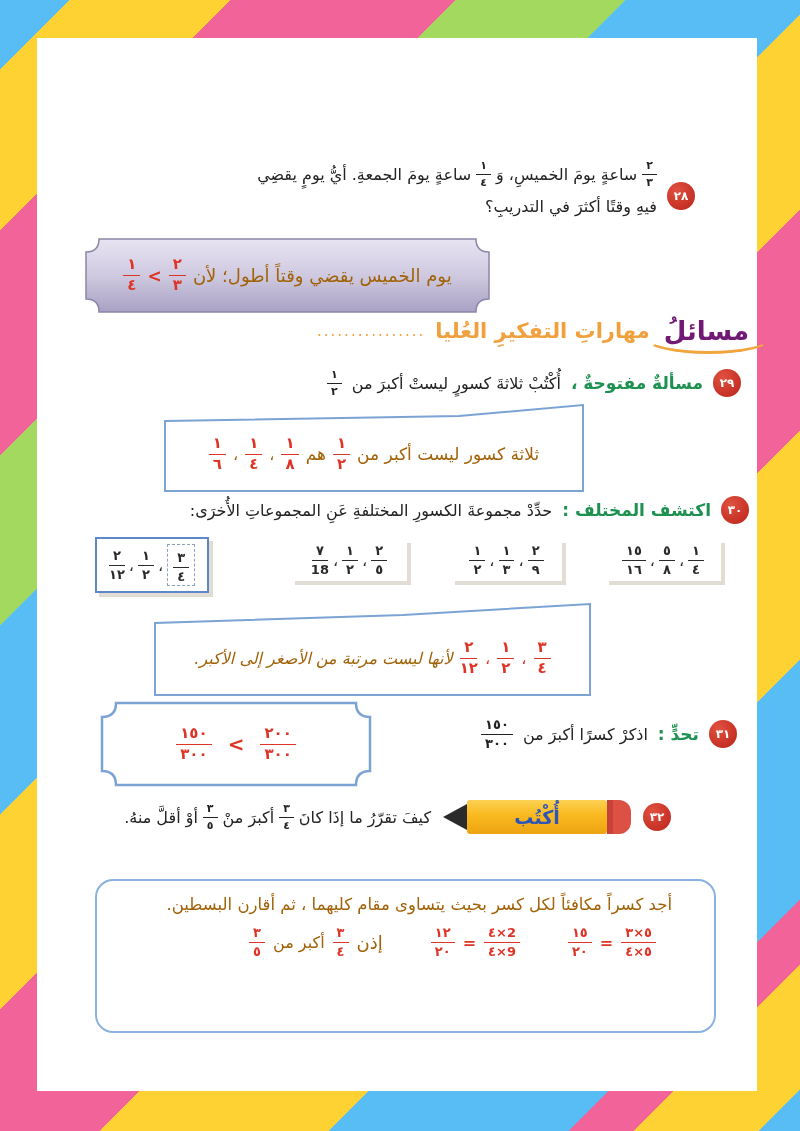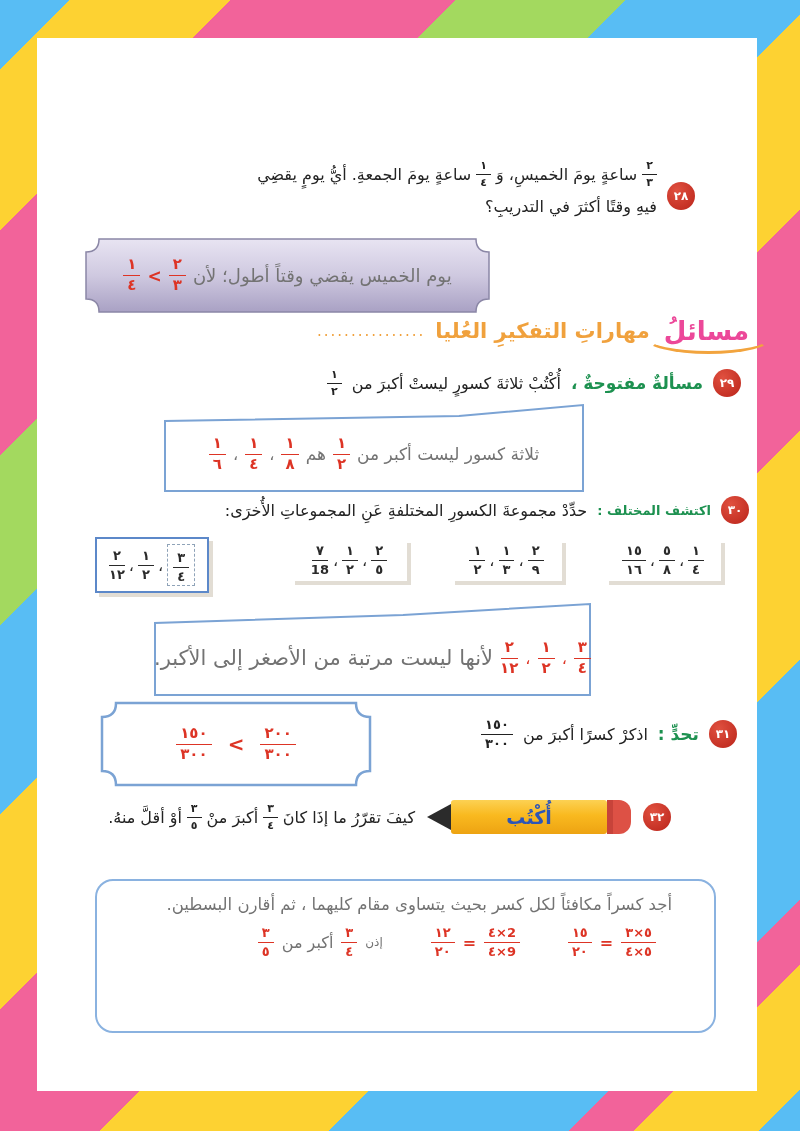--- a/index.html
+++ b/index.html
@@ -25,39 +25,39 @@
   .badge{width:28px;height:28px;border-radius:50%;flex:0 0 28px;
     background:radial-gradient(circle at 35% 30%,#e0503f,#ba241a);
     color:#fff;font-size:12px;font-weight:bold;display:flex;align-items:center;justify-content:center;}
   .frac{display:inline-flex;flex-direction:column;align-items:center;line-height:1.05;font-weight:bold;}
   .frac .fn{padding:0 4px 2px;border-bottom:1.5px solid currentColor;}
   .frac .fd{padding-top:2px;}
   .f-sm{font-size:11px;}
   .f-md{font-size:13px;}
   .f-lg{font-size:15px;}
   .red{color:#dd3425;}
-  .blue{color:#737373;}
+  .blue{color:#a16207;}
   .dark{color:#222;}
   .greenlbl{color:#1d9150;font-weight:bold;}
   .qtext{font-size:16px;color:#232323;}
-  .heading-script{position:relative;color:#ec4899;font-weight:bold;font-size:26px;padding:0 4px;}
+  .heading-script{position:relative;color:#701a75;font-weight:bold;font-size:26px;padding:0 4px;}
   .heading-script::after{content:"";position:absolute;left:-16%;bottom:-8px;width:130%;height:26px;
     border:3px solid transparent;border-bottom-color:#f2a43e;border-radius:50%;}
   .heading-title{color:#f0a13d;font-weight:bold;font-size:21px;}
   .heading-dots{color:#f0a13d;font-size:15px;letter-spacing:2px;}
   .card{position:absolute;background:#fff;display:flex;align-items:center;justify-content:center;gap:4px;
     padding:5px 8px;box-shadow:4px 4px 0 rgba(190,180,160,.45);color:#2a2a2a;}
   .card-answer{border:2.5px solid #5c88c9;}
   .dashedwrap{border:1.5px dashed #8fa3b8;padding:2px 5px;}
   .svgbox{position:absolute;}
   .overlay{position:absolute;display:flex;align-items:center;justify-content:center;gap:7px;}
   .pencil{display:flex;align-items:center;direction:ltr;height:44px;}
   .pencil .tip{width:0;height:0;border-style:solid;border-width:13px 24px 13px 0;
     border-color:transparent #2b2b2b transparent transparent;}
-  .pencil .shaft{width:156px;height:34px;background:linear-gradient(180deg,#fcd153,#f9b91f 45%,#eda312);
+  .pencil .shaft{width:140px;height:34px;background:linear-gradient(180deg,#fcd153,#f9b91f 45%,#eda312);
     border-radius:3px;display:flex;align-items:center;justify-content:center;}
   .pencil .shaft-label{color:#2c55b8;font-weight:bold;font-size:19px;}
   .pencil .band{width:6px;height:34px;background:#c7433a;}
   .pencil .eraser{width:18px;height:34px;background:#dd5145;border-radius:0 12px 12px 0;}
   .sym{font-weight:bold;}
   .eqgroup{display:flex;align-items:center;gap:8px;color:#dd3425;}
   .mult .fn,.mult .fd{font-weight:bold;}
 </style>
 </head>
 <body>
@@ -154,21 +154,21 @@
             <span class="fn">١</span>
             <span class="fd">٦</span>
           </span>
       </div>
     </div>
 
     <div class="abs row" style="top:458px;right:8px;gap:10px;">
       <div class="badge">
           <span>٣٠</span>
         </div>
-      <span class="greenlbl" style="font-size:13px;">اكتشف المختلف :</span>
+      <span class="greenlbl" style="font-size:17px;">اكتشف المختلف :</span>
       <span class="qtext">حدِّدْ مجموعةَ الكسورِ المختلفةِ عَنِ المجموعاتِ الأُخرَى:</span>
     </div>
 
     <div class="card card-answer" style="left:58px;top:499px;width:94px;">
       <span class="dashedwrap"><span class="frac f-md">
             <span class="fn">٣</span>
             <span class="fd">٤</span>
           </span></span>
       <span>،</span>
       <span class="frac f-md">
@@ -242,21 +242,21 @@
         <span class="red">،</span>
         <span class="frac f-lg red">
             <span class="fn">١</span>
             <span class="fd">٢</span>
           </span>
         <span class="red">،</span>
         <span class="frac f-lg red">
             <span class="fn">٢</span>
             <span class="fd">١٢</span>
           </span>
-        <span class="blue" style="font-size:21px;">لأنها ليست مرتبة من الأصغر إلى الأكبر.</span>
+        <span class="blue" style="font-size:16px;font-style:italic;">لأنها ليست مرتبة من الأصغر إلى الأكبر.</span>
       </div>
     </div>
 
     <div class="abs row" style="top:680px;right:20px;gap:10px;">
       <div class="badge">
           <span>٣١</span>
         </div>
       <span class="greenlbl" style="font-size:17px;">تحدٍّ :</span>
       <span class="qtext">اذكرْ كسرًا أكبرَ من</span>
       <span class="frac f-md dark">
@@ -328,21 +328,21 @@
               <span class="fn">٤×2</span>
               <span class="fd">٤×9</span>
             </span>
           <span class="sym">=</span>
           <span class="frac f-md">
               <span class="fn">١٢</span>
               <span class="fd">٢٠</span>
             </span>
         </div>
         <div class="row" style="gap:8px;">
-          <span class="blue" style="font-size:12px;">إذن</span>
+          <span class="blue" style="font-size:18px;">إذن</span>
           <span class="frac f-md red">
               <span class="fn">٣</span>
               <span class="fd">٤</span>
             </span>
           <span class="blue" style="font-size:16px;">أكبر من</span>
           <span class="frac f-md red">
               <span class="fn">٣</span>
               <span class="fd">٥</span>
             </span>
         </div>

